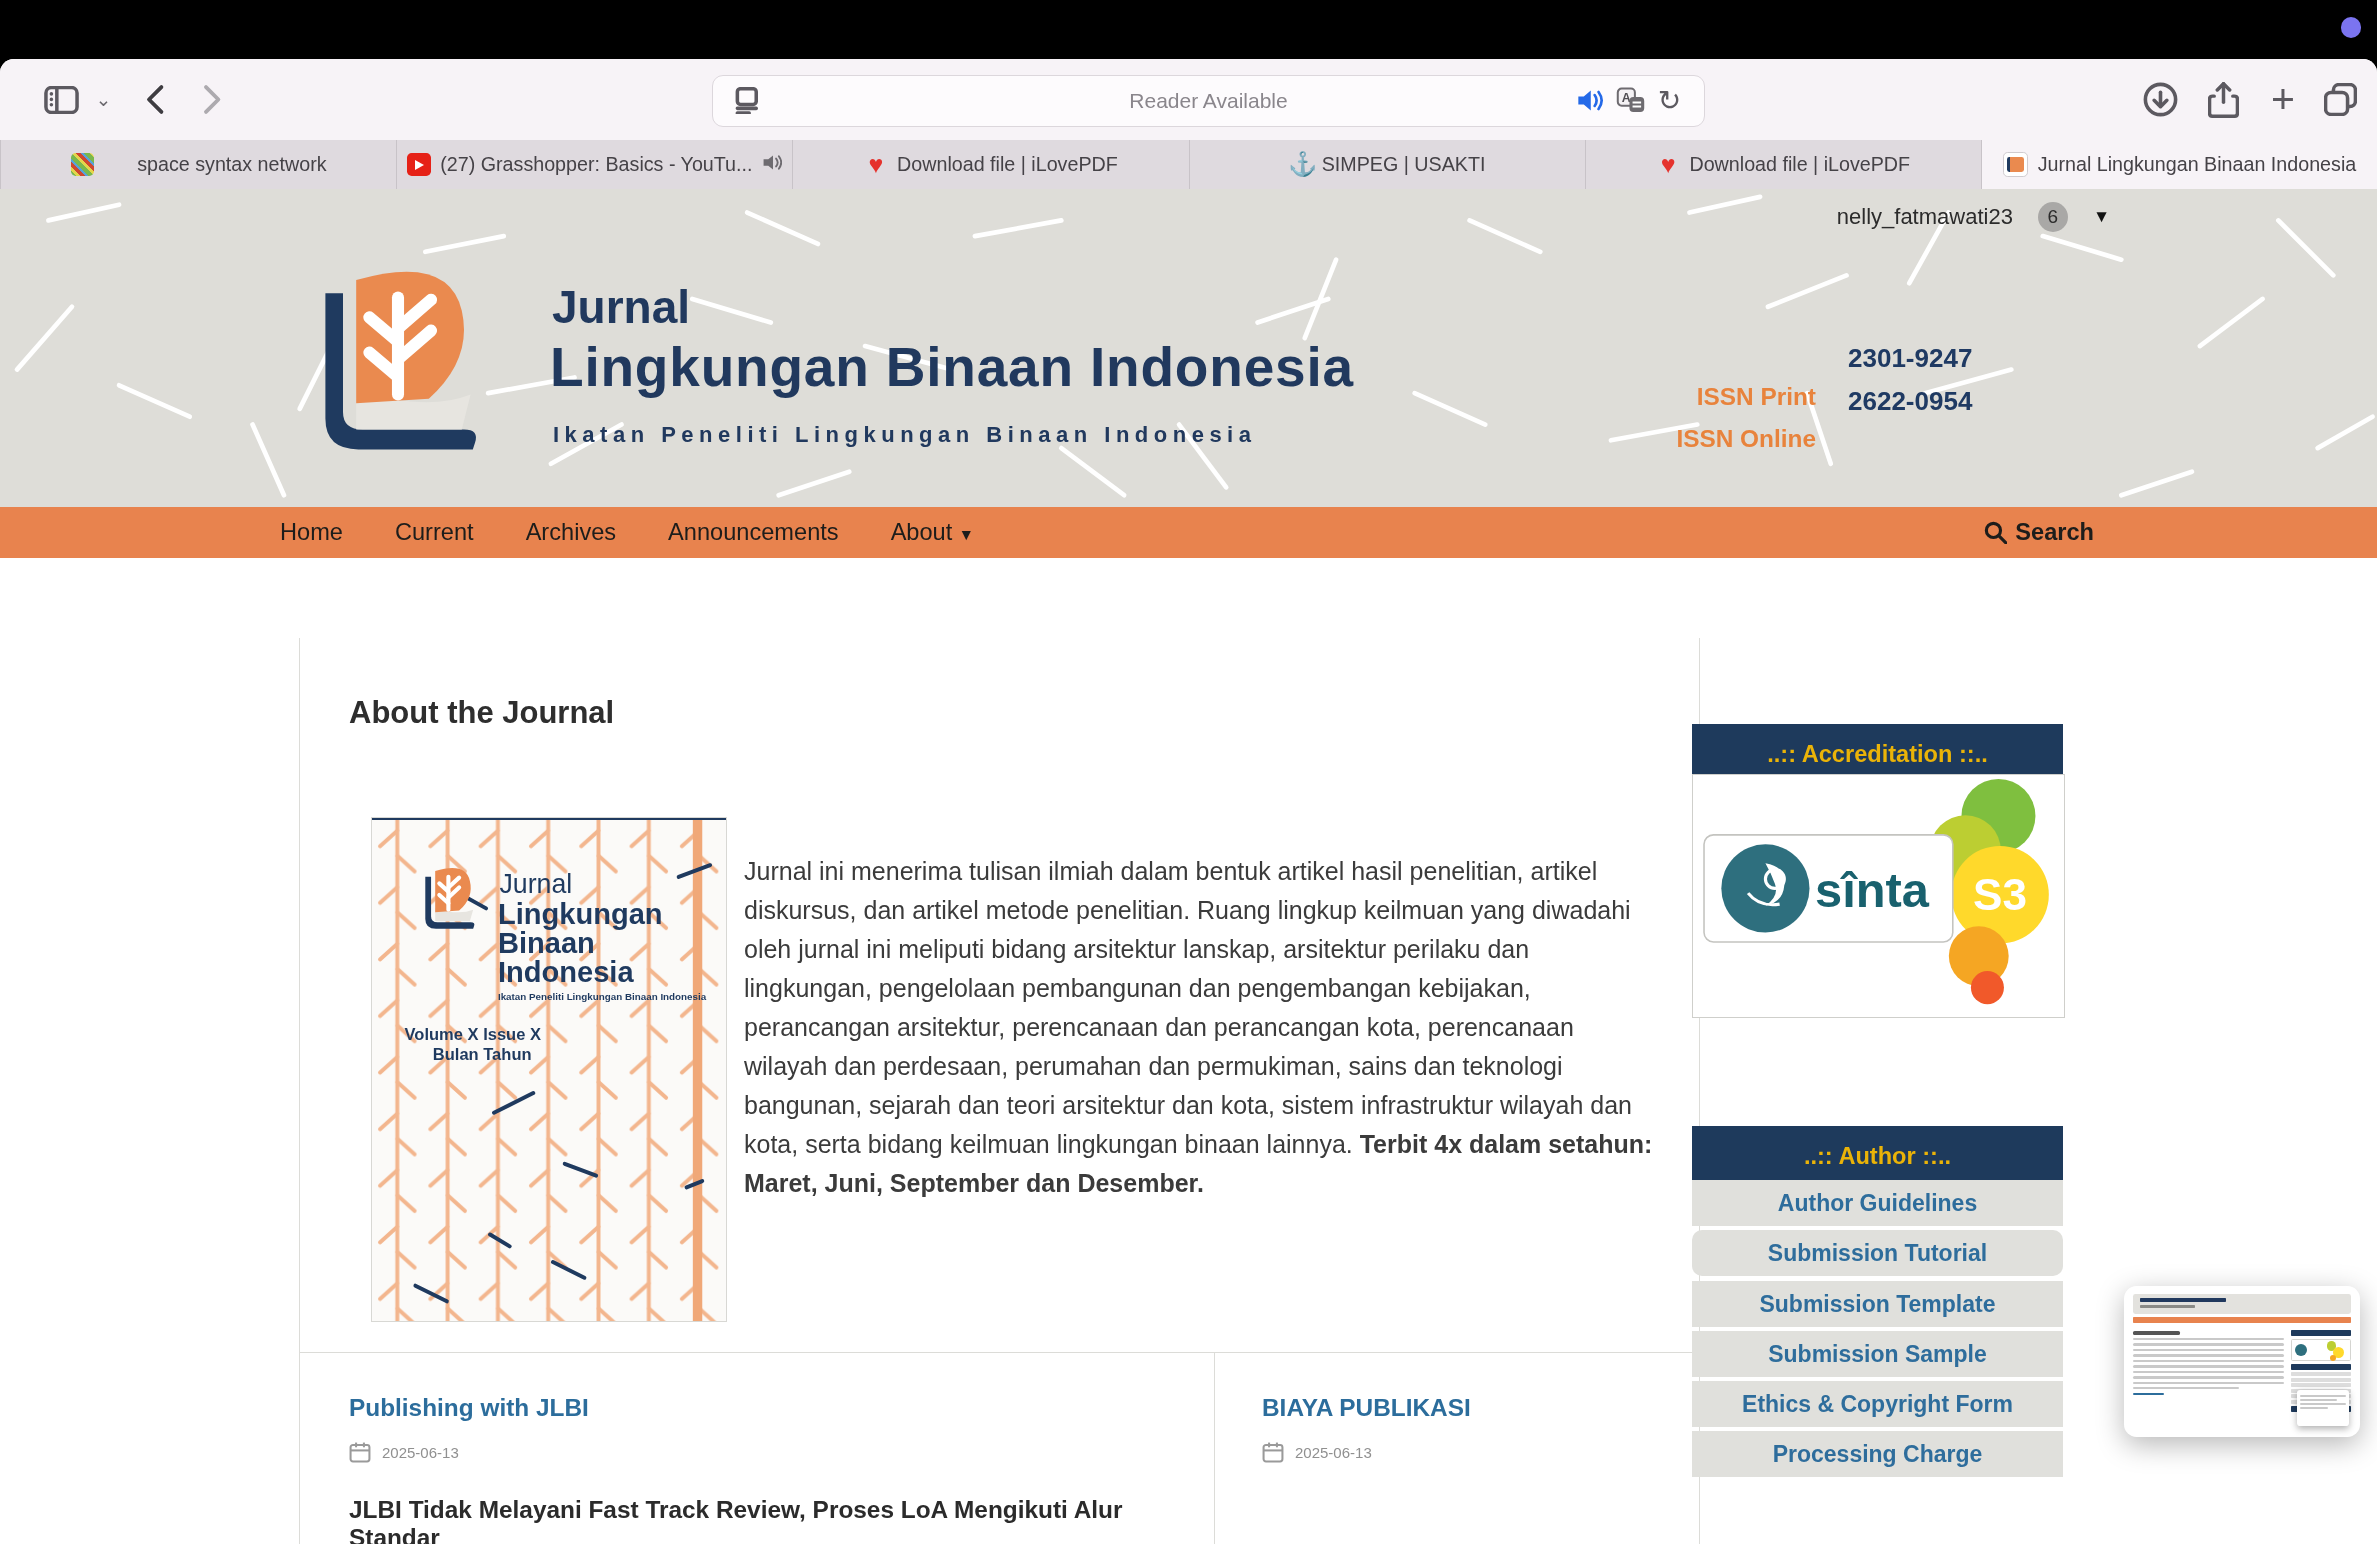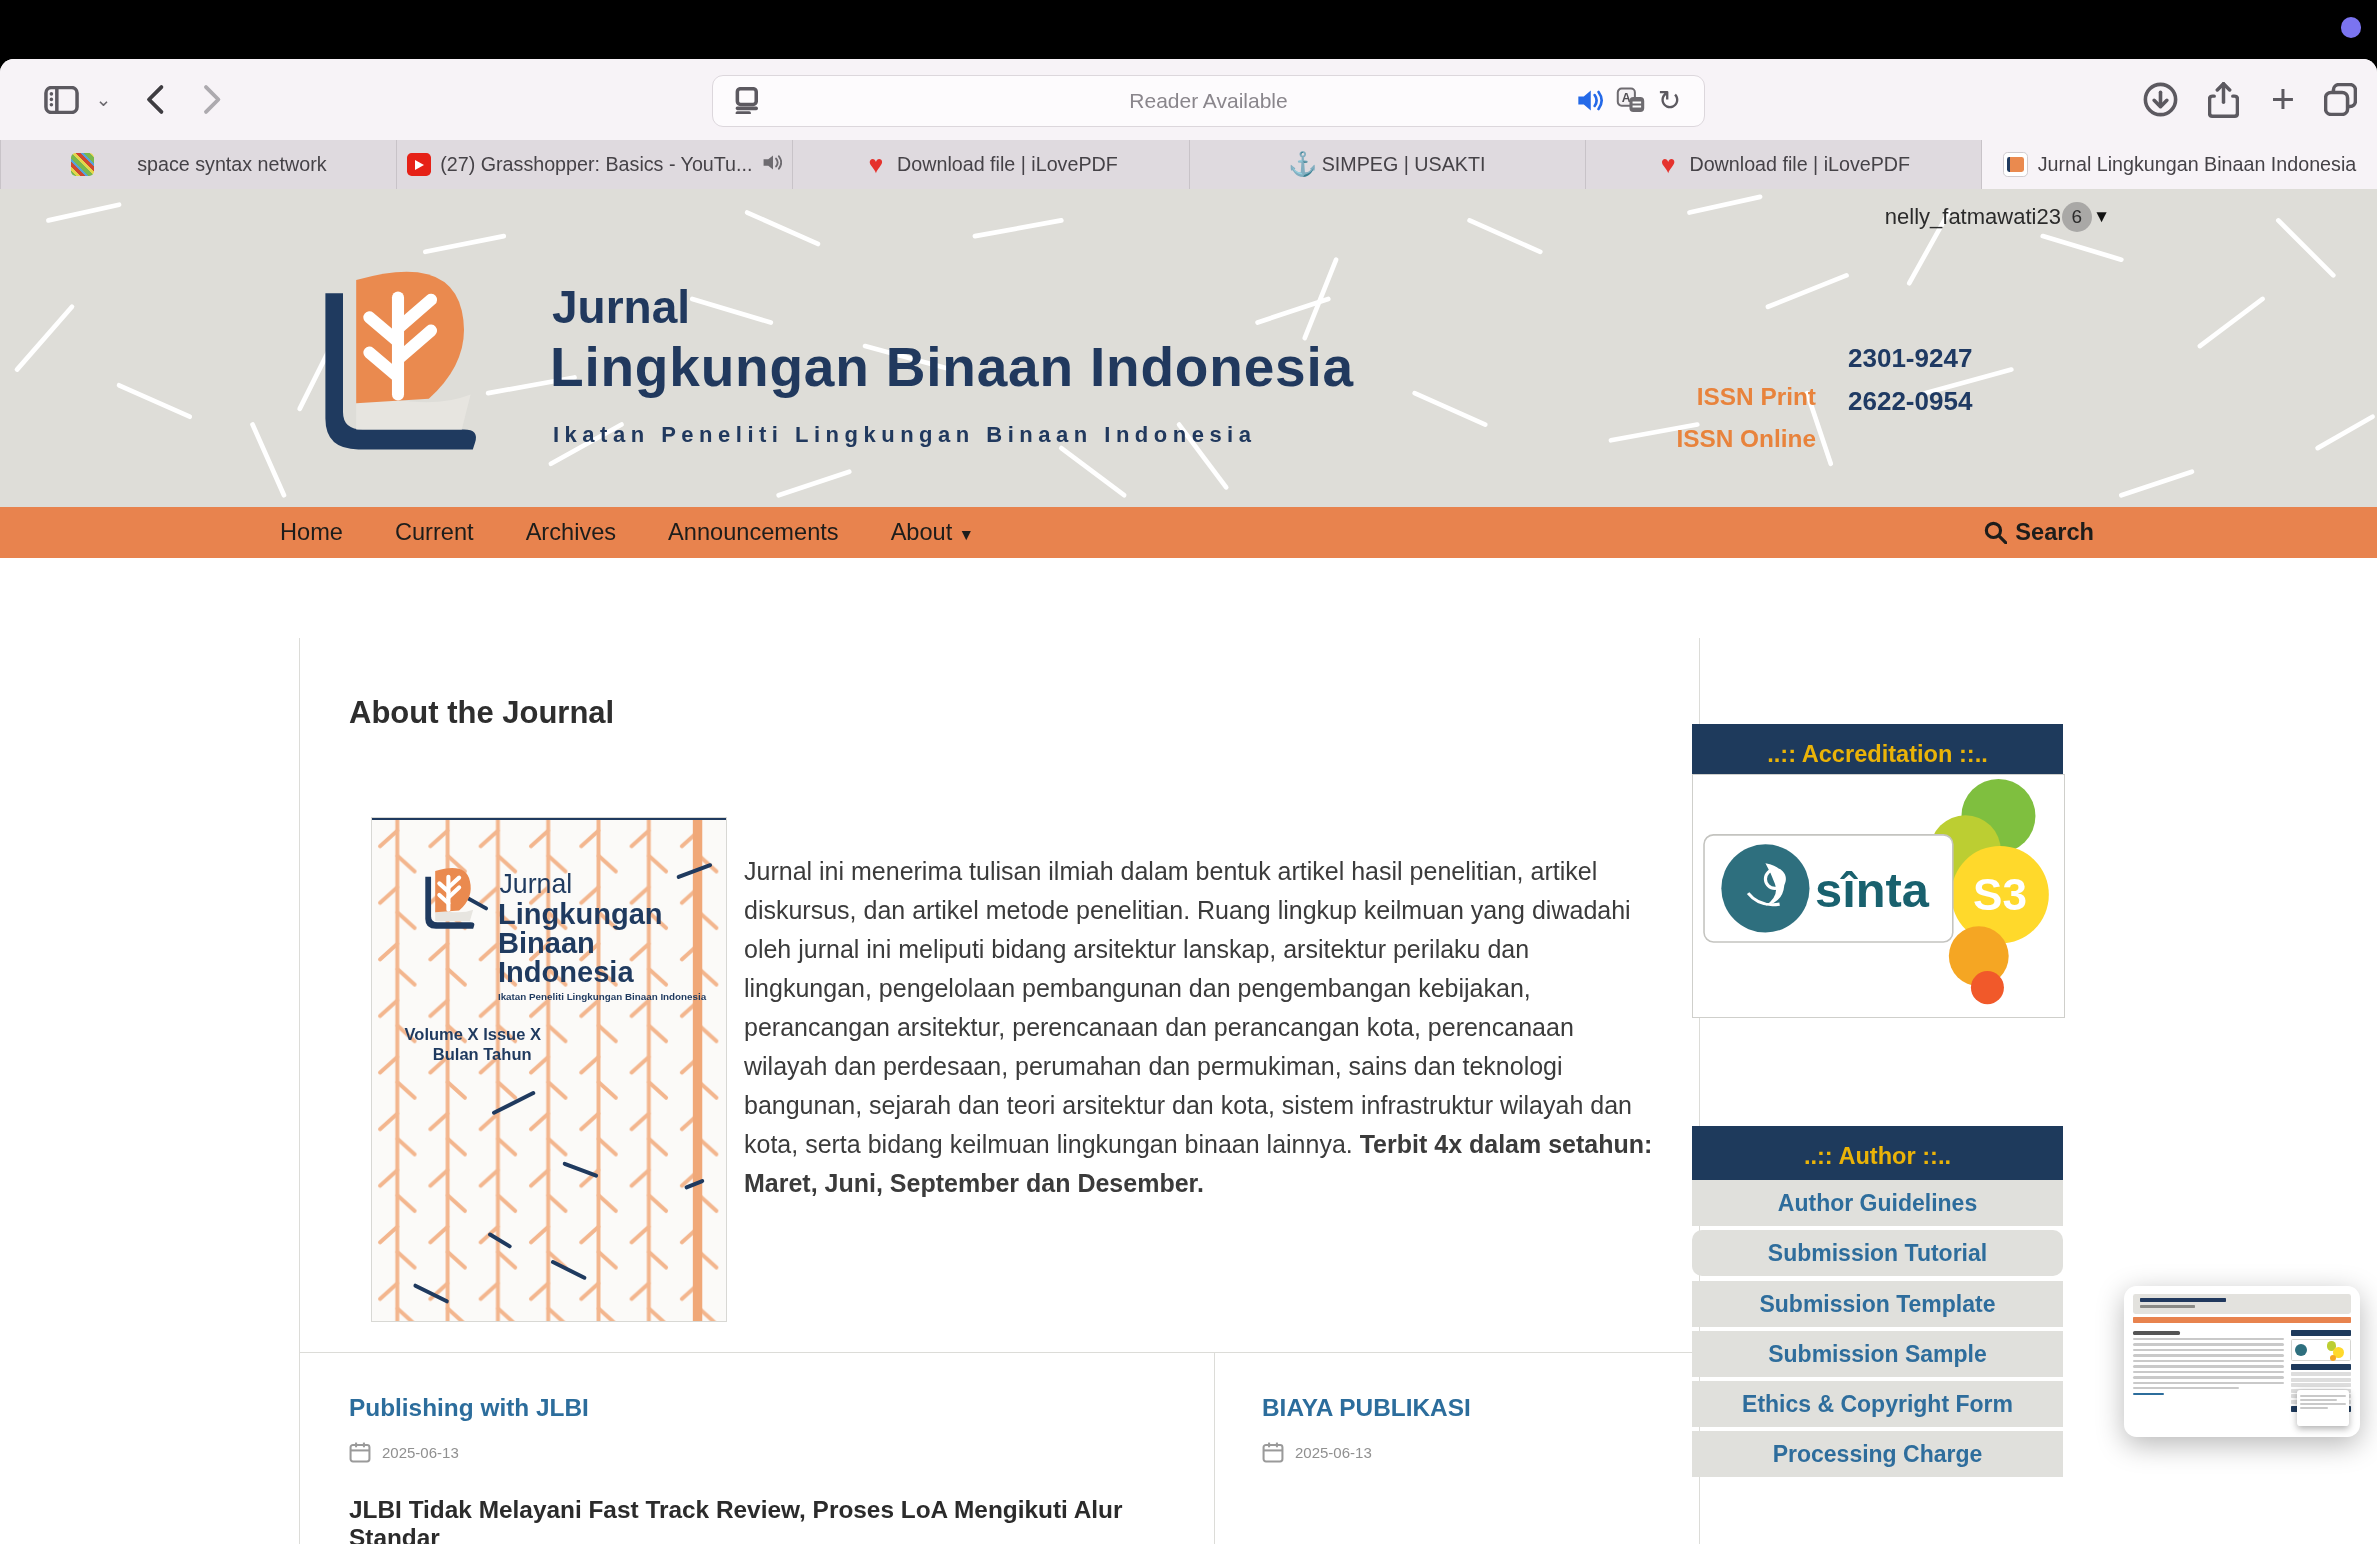--- a/index.html
+++ b/index.html
@@ -36,21 +36,21 @@
   .fav-jlbi .bk{width:14px;height:15.7px;background:#EA8A4F;border-left:3.9px solid #1F3A5F;border-radius:2.4px;}
   .tab-audio{color:#6e6b70;}
   
   #banner{position:absolute;left:0;top:130px;width:2377px;height:318px;background:#DEDDD8;overflow:hidden;}
   #banner svg.confetti{position:absolute;left:0;top:0;}
   #masthead-title1{position:absolute;left:552px;top:91px;font-size:46px;font-weight:600;color:#21395E;}
   #masthead-title2{position:absolute;left:550px;top:146px;font-size:55px;font-weight:800;color:#21395E;letter-spacing:0.8px;}
   #masthead-sub{position:absolute;left:553px;top:233px;font-size:22px;font-weight:600;color:#21395E;letter-spacing:5.5px;}
   .issn-label{position:absolute;width:173px;text-align:right;font-size:24.4px;font-weight:700;color:#E8833C;margin-top:38px;}
   .issn-value{position:absolute;left:1848px;font-size:26px;font-weight:700;color:#1F3A63;}
-  #user-row{position:absolute;right:267px;top:12.6px;display:flex;align-items:center;gap:1px;justify-content:flex-end;}
+  #user-row{position:absolute;right:267px;top:12.6px;display:flex;align-items:center;gap:25px;justify-content:flex-end;}
   #user-name{font-size:22px;color:#2b2b2b;}
   #user-badge{width:30px;height:30px;border-radius:50%;background:#a9a8a6;color:#2b2b2b;font-size:19px;
     display:flex;align-items:center;justify-content:center;}
   #user-caret{font-size:17.3px;color:#111;}
   
   #navbar{position:absolute;left:0;top:448px;width:2377px;height:51px;background:#E8834E;display:flex;align-items:center;}
   .nav-item{font-size:23.6px;color:#1d1d1b;margin-right:52px;cursor:pointer;}
   #nav-home{margin-left:280px;}
   #nav-about .caret{font-size:15.7px;margin-left:6.3px;}
   #nav-search{position:absolute;right:283px;display:flex;align-items:center;gap:7.9px;font-size:23.6px;font-weight:600;color:#1d1d1b;}

